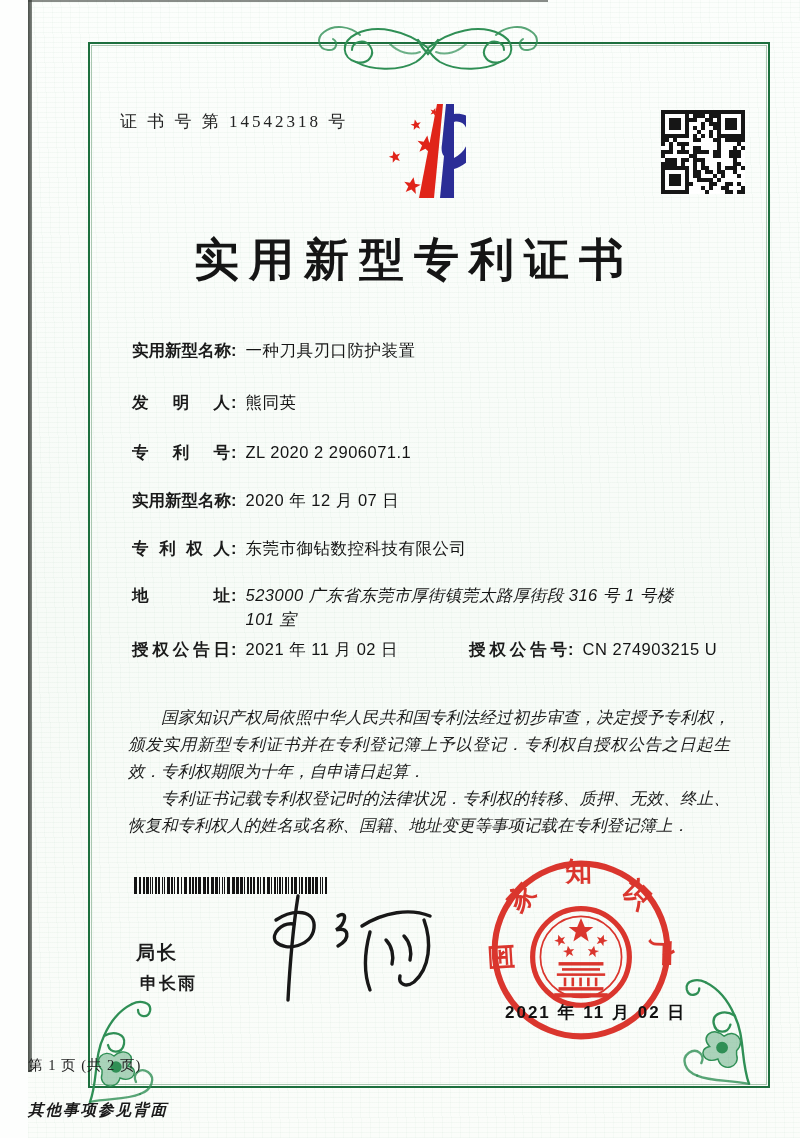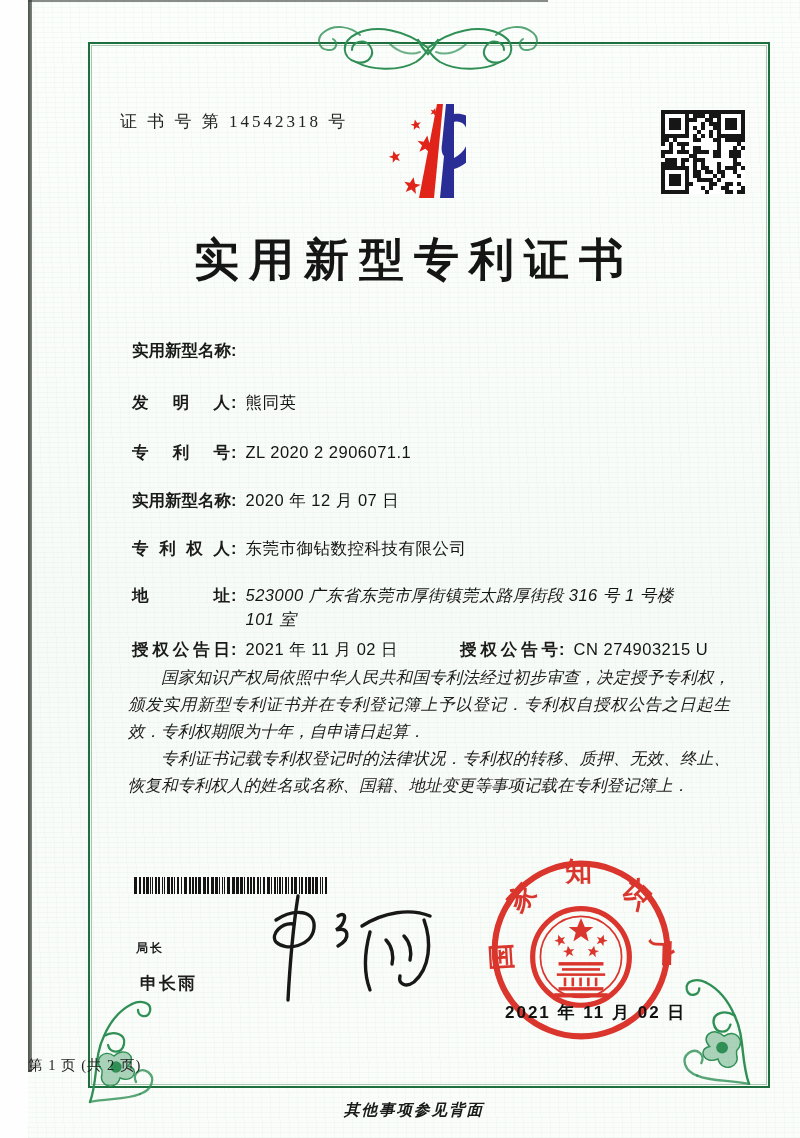--- a/index.html
+++ b/index.html
@@ -32,45 +32,45 @@
   .cert-no{position:absolute;left:92px;top:110px;font-size:17px;letter-spacing:3px;font-family:"Liberation Serif", serif;color:#222;}
 
   .logo{position:absolute;left:342px;top:100px;width:96px;height:102px;}
   .qr{position:absolute;left:633px;top:110px;width:84px;height:84px;background:#fff;}
 
   .title{position:absolute;left:0;top:230px;width:100%;text-align:center;
     font-family:"Liberation Serif", serif;font-weight:bold;font-size:45px;letter-spacing:10px;color:#151515;}
 
   .fields{position:absolute;left:104px;top:0;width:594px;}
   .field-row{position:absolute;left:0;display:flex;align-items:flex-start;font-size:16.5px;line-height:24px;}
-  .r1{top:338px;} .r2{top:390px;} .r3{top:440px;} .r4{top:488px;} .r5{top:536px;} .r6{top:583px;} .r7{top:637px;}
+  .r1{top:338px;} .r2{top:390px;} .r3{top:440px;} .r4{top:488px;} .r5{top:536px;} .r6{top:583px;} .r7{top:637px;gap:9px;}
   .flabel{display:inline-block;width:98px;font-weight:bold;color:#1a1a1a;
     text-align:justify;text-align-last:justify;white-space:nowrap;flex:none;}
   .fcolon{font-weight:bold;margin:0 9px 0 1px;flex:none;}
   .fvalue{font-weight:500;color:#141414;letter-spacing:0.5px;}
   .r6 .fvalue{width:452px;line-height:24px;font-style:italic;}
   .pair{display:flex;}
   .pair2{margin-left:62px;}
 
-  .body-text{position:absolute;left:100px;top:664px;width:602px;
+  .body-text{position:absolute;left:100px;top:704px;width:602px;
     font-family:"Liberation Serif", serif;font-style:italic;
     font-size:16.5px;line-height:27px;text-align:justify;color:#1b1b1b;}
   .body-text p{margin:0;text-indent:2em;}
 
   .barcode{position:absolute;left:106px;top:877px;width:196px;height:17px;}
-  .director-title{position:absolute;left:108px;top:940px;font-size:12px;font-weight:bold;letter-spacing:2px;}
+  .director-title{position:absolute;left:108px;top:940px;font-size:19px;font-weight:bold;letter-spacing:2px;}
   .director-name{position:absolute;left:112px;top:972px;font-size:17px;font-weight:bold;letter-spacing:2px;}
   .signature{position:absolute;left:214px;top:882px;width:200px;height:130px;}
 
   .seal{position:absolute;left:458px;top:855px;width:190px;height:190px;opacity:.92;}
   .seal-date{position:absolute;left:477px;top:1001px;font-size:17px;font-weight:bold;letter-spacing:2px;color:#111;}
 
   .page-num{position:absolute;left:0;top:1056px;width:100%;text-align:left;
     font-family:"Liberation Serif", serif;font-size:14.5px;letter-spacing:1px;color:#222;}
-  .back-note{position:absolute;left:0;top:1100px;width:100%;text-align:center;
+  .back-note{position:absolute;left:0;top:1100px;width:100%;text-align:left;
     font-family:"Liberation Serif", serif;font-style:italic;font-weight:bold;font-size:15.5px;letter-spacing:2px;color:#1b1b1b;}
 </style>
 </head>
 <body>
 
 <div class="page">
 
   <div class="photo-edge"></div>
   <div class="photo-edge-top"></div>
 
@@ -377,20 +377,21 @@
       </svg>
   </div>
 
   <div class="title">实用新型专利证书</div>
 
   <div class="fields">
 
     <div class="field-row r1">
       <span class="flabel">实用新型名称</span>
         <span class="fcolon">:</span>
+      <span class="fvalue">一种刀具刃口防护装置</span>
     </div>
 
     <div class="field-row r2">
       <span class="flabel">发 明 人</span>
         <span class="fcolon">:</span>
       <span class="fvalue">熊同英</span>
     </div>
 
     <div class="field-row r3">
       <span class="flabel">专 利 号</span>

